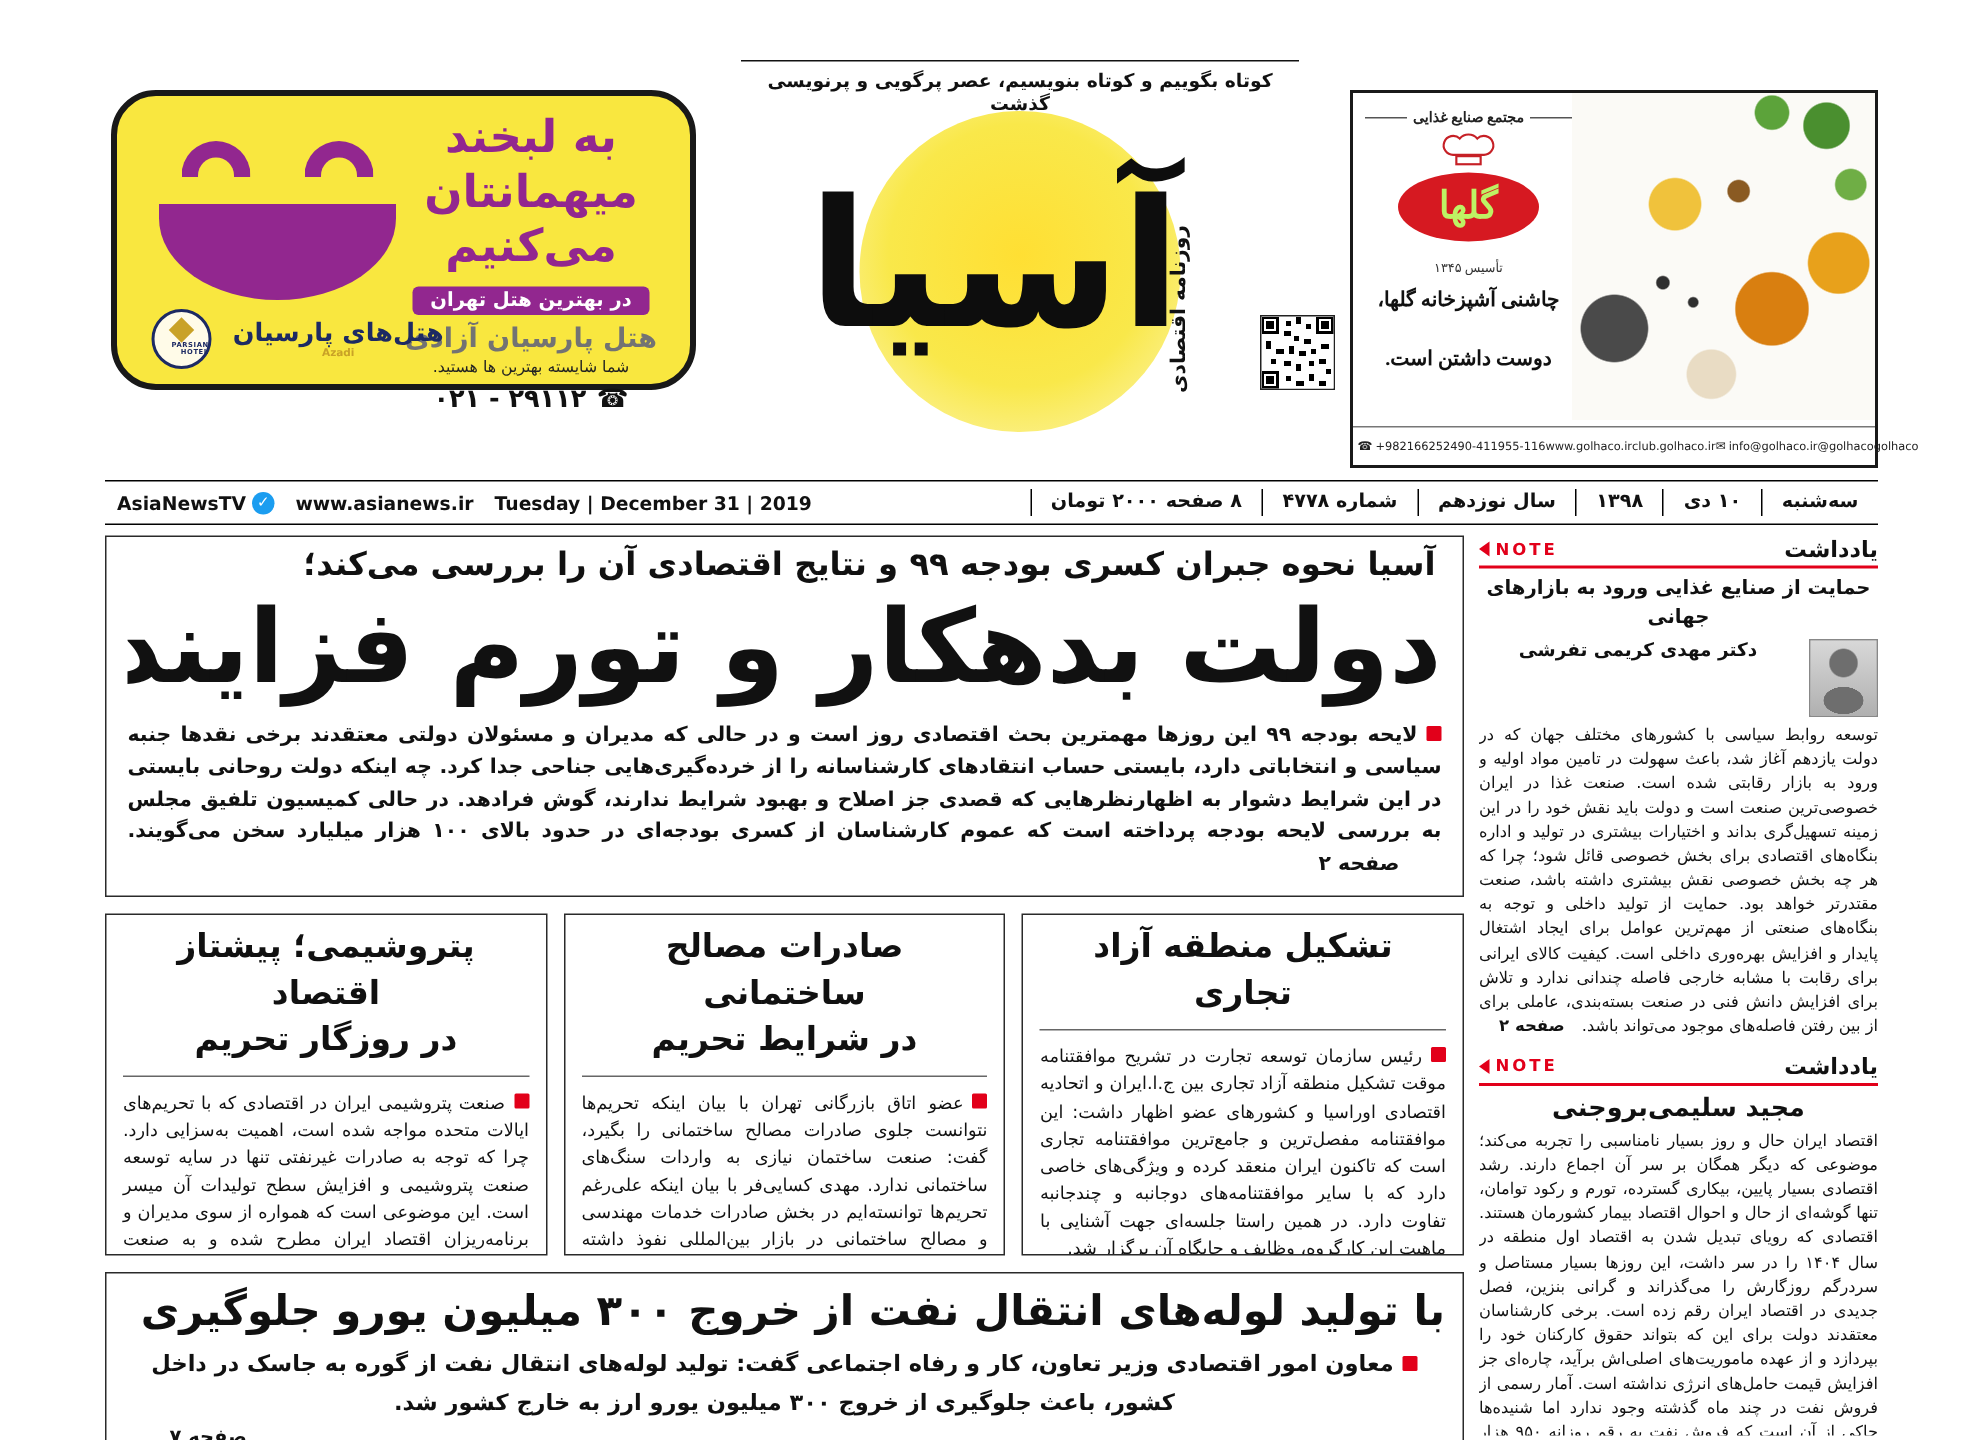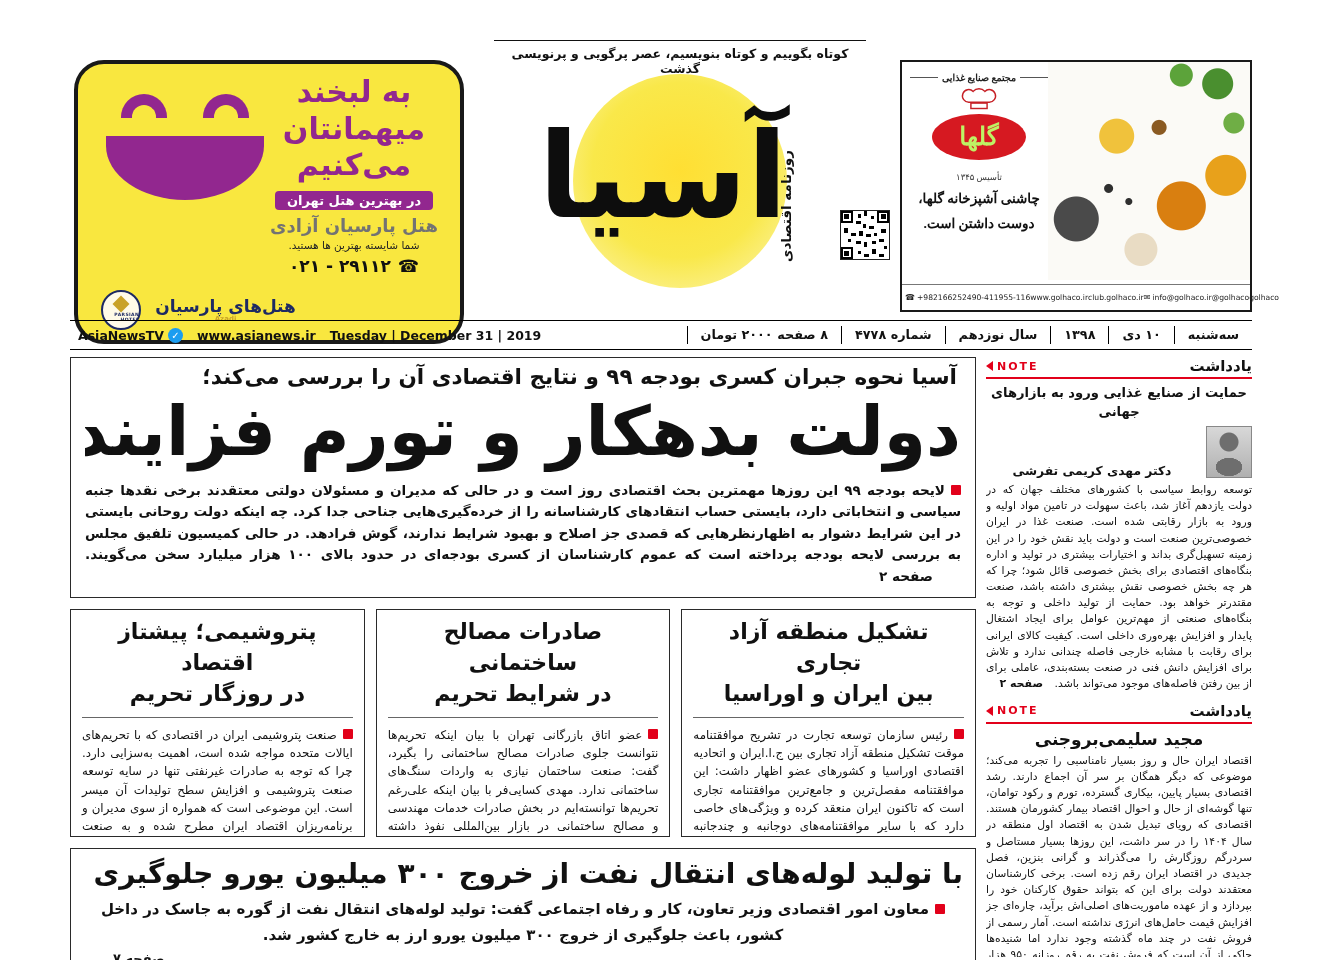--- a/index.html
+++ b/index.html
@@ -1,20 +1,20 @@
 <!DOCTYPE html>
 <html lang="fa" dir="rtl"><head>
 <meta charset="utf-8">
 <style>
   * { margin:0; padding:0; box-sizing:border-box; }
   body { background:#e8e8e8; font-family:"DejaVu Sans", sans-serif; }
   .page { position:relative; width:1320px; height:960px; background:#ffffff; overflow:hidden; margin:0 auto; direction:rtl; color:#111; }
 
   
-  .hotel-ad { position:absolute; left:74px; top:60px; width:390px; height:284px; background:#f9e73f; border:4px solid #191919; border-radius:30px; }
+  .hotel-ad { position:absolute; left:74px; top:60px; width:390px; height:200px; background:#f9e73f; border:4px solid #191919; border-radius:30px; }
   .smiley { position:absolute; left:14px; top:30px; width:185px; height:150px; }
   .smiley-eyes { display:flex; justify-content:center; gap:36px; }
   .eye { width:46px; height:24px; border:11px solid #92278f; border-bottom:none; border-radius:46px 46px 0 0; }
   .mouth { margin:18px auto 0; width:158px; height:64px; background:#92278f; border-radius:0 0 160px 160px / 0 0 110px 110px; }
   .hotel-col { position:absolute; right:12px; top:10px; width:188px; text-align:center; }
   .hotel-line { font-size:30px; font-weight:bold; color:#92278f; line-height:1.22; }
   .hotel-band { margin:7px auto 5px; background:#92278f; color:#fff; font-size:13px; font-weight:bold; padding:2px 12px; border-radius:4px; width:fit-content; }
   .hotel-name { font-size:18px; font-weight:bold; color:#737373; }
   .hotel-slogan { font-size:10.5px; margin-top:3px; color:#222; }
   .phone-row { display:flex; justify-content:center; align-items:center; gap:7px; margin-top:5px; }
@@ -97,21 +97,21 @@
   .bottom-page { text-align:left; padding:3px 0 2px 30px; font-size:13px; font-weight:bold; }
 
   
   .sidebar { position:absolute; left:986px; top:357px; width:266px; height:600px; overflow:hidden; }
   .note { margin-bottom:9px; }
   .note-header { display:flex; justify-content:space-between; align-items:center; border-bottom:2.5px solid #e2001a; padding-bottom:2px; margin-bottom:5px; }
   .note-fa { font-size:15px; font-weight:bold; }
   .note-en { display:flex; align-items:center; gap:4px; direction:ltr; color:#e2001a; font-size:11px; font-weight:bold; letter-spacing:2px; }
   .note-tri { width:0; height:0; border-top:5px solid rgba(0,0,0,0); border-bottom:5px solid rgba(0,0,0,0); border-right:7px solid #e2001a; }
   .note-title { font-size:13.1px; font-weight:bold; text-align:center; line-height:1.45; margin-bottom:4px; }
-  .author-row { display:flex; align-items:flex-end; gap:8px; margin-bottom:4px; }
+  .author-row { display:flex; align-items:flex-start; gap:8px; margin-bottom:4px; }
   .author-photo { width:46px; height:52px; border:1px solid #888; flex:0 0 auto;
     background:
       radial-gradient(circle at 50% 30%, #6e6e6e 0 9px, rgba(0,0,0,0) 10px),
       radial-gradient(ellipse 22px 15px at 50% 80%, #6e6e6e 0 60%, rgba(0,0,0,0) 61%),
       linear-gradient(#d8d8d8,#b0b0b0); }
   .author-name { flex:1; text-align:center; font-size:12.3px; font-weight:bold; }
   .author-name-solo { text-align:center; font-size:17px; font-weight:bold; margin-bottom:4px; }
   .note-body { font-size:10.8px; line-height:1.5; text-align:justify; }
   .note-body .page-ref { margin-right:8px; font-size:11px; }
 </style>
@@ -205,21 +205,21 @@
         <span>مجتمع صنایع غذایی</span>
         <span class="rule"></span>
       </div>
       <svg class="chef-hat" width="38" height="27" viewBox="0 0 40 30">
         <path d="M9 18 a7 7 0 1 1 4.5-12 a8.5 8.5 0 0 1 13 0 A7 7 0 1 1 31 18 z" fill="#fff" stroke="#c62026" stroke-width="1.6"></path>
         <rect x="11" y="19" width="18" height="6" fill="#fff" stroke="#c62026" stroke-width="1.6"></rect>
       </svg>
       <div class="brand-oval">گلها</div>
       <div class="golha-est">تأسیس ۱۳۴۵</div>
       <div class="golha-slogan">چاشنی آشپزخانه گلها،</div>
-      <div class="golha-slogan" style="margin-top:4px;">دوست داشتن است.</div>
+      <div class="golha-slogan" style="margin-top:18px;">دوست داشتن است.</div>
     </div>
     <div class="golha-contacts">
       <span class="c-item">
           <span class="c-icon">☎</span>
           <span>+982166252490-4</span>
         </span>
       <span class="c-item">11955-116</span>
       <span class="c-item">www.golhaco.ir</span>
       <span class="c-item">club.golhaco.ir</span>
       <span class="c-item">
@@ -257,21 +257,20 @@
       <p class="lead-body">
         <span class="bullet"></span><span>لایحه بودجه ۹۹ این روزها مهمترین بحث اقتصادی روز است و در حالی که مدیران و مسئولان دولتی معتقدند برخی نقدها جنبه سیاسی و انتخاباتی دارد، بایستی حساب انتقادهای کارشناسانه را از خرده‌گیری‌هایی جناحی جدا کرد. چه اینکه دولت روحانی بایستی در این شرایط دشوار به اظهارنظرهایی که قصدی جز اصلاح و بهبود شرایط ندارند، گوش فرادهد. در حالی کمیسیون تلفیق مجلس به بررسی لایحه بودجه پرداخته است که عموم کارشناسان از کسری بودجه‌ای در حدود بالای ۱۰۰ هزار میلیارد سخن می‌گویند.</span>
         <span class="page-ref">صفحه ۲</span>
       </p>
     </div>
 
     <div class="stories-row">
       <div class="story">
         <div class="story-title">
           <span>تشکیل منطقه آزاد تجاری</span><br>
-          <span>بین ایران و اوراسیا</span>
         </div>
         <p class="story-body">
           <span class="bullet"></span><span>رئیس سازمان توسعه تجارت در تشریح موافقتنامه موقت تشکیل منطقه آزاد تجاری بین ج.ا.ایران و اتحادیه اقتصادی اوراسیا و کشورهای عضو اظهار داشت: این موافقتنامه مفصل‌ترین و جامع‌ترین موافقتنامه تجاری است که تاکنون ایران منعقد کرده و ویژگی‌های خاصی دارد که با سایر موافقتنامه‌های دوجانبه و چندجانبه تفاوت دارد. در همین راستا جلسه‌ای جهت آشنایی با ماهیت این کارگروه، وظایف و جایگاه آن برگزار شد.</span>
           
         </p>
       </div>
       <div class="story">
         <div class="story-title">
           <span>صادرات مصالح ساختمانی</span><br>
           <span>در شرایط تحریم</span>

